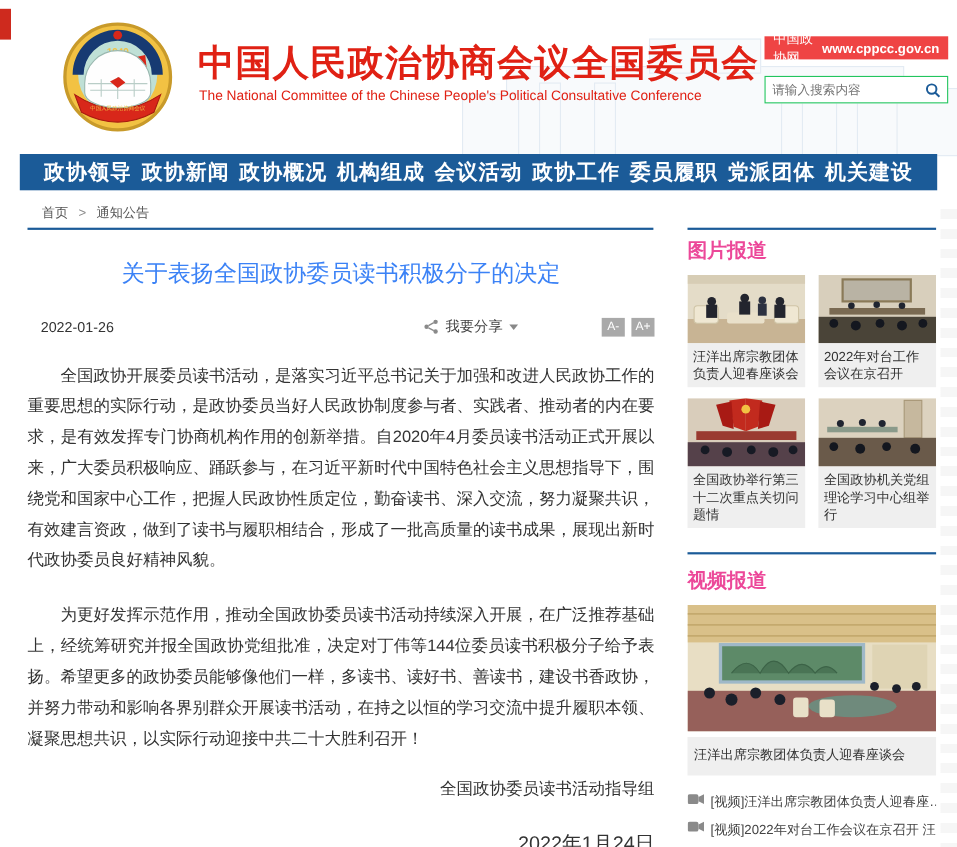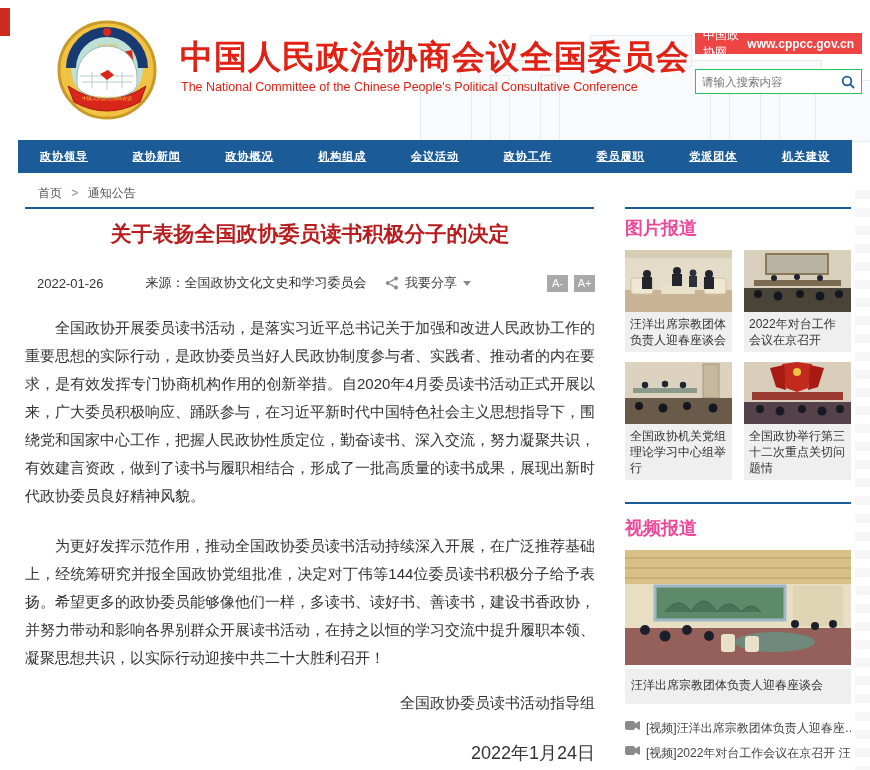--- a/index.html
+++ b/index.html
@@ -18,30 +18,30 @@
               padding:0 8px;box-sizing:border-box;}
   .search-box{position:absolute;left:695px;top:69px;width:167px;height:25px;border:1px solid #22c55e;
               background:#fff;display:flex;align-items:center;box-sizing:border-box;}
   .search-box input{flex:1;border:none;outline:none;font-size:11.5px;color:#555;padding:0 6px;
                     font-family:"Liberation Sans",sans-serif;background:transparent;min-width:0;}
   .search-btn{width:26px;height:100%;display:flex;align-items:center;justify-content:center;
               background:transparent;border:none;cursor:pointer;}
   
   .nav{position:absolute;left:18px;top:140px;width:834px;height:33px;background:#1b5b98;
        display:flex;align-items:center;justify-content:space-between;padding:0 22px;box-sizing:border-box;}
-  .nav-item{color:#fff;font-size:11px;font-weight:bold;letter-spacing:1px;cursor:pointer;white-space:nowrap;text-decoration:underline;}
+  .nav-item{color:#fff;font-size:19px;font-weight:bold;letter-spacing:1px;cursor:pointer;white-space:nowrap;}
   
   .crumbs{position:absolute;left:38px;top:185px;font-size:12px;color:#555;}
   .crumbs span{cursor:pointer;}
   .crumb-sep{margin:0 6px;color:#888;cursor:default;}
   .rule-main{position:absolute;left:25px;top:207px;width:569px;height:2px;background:#1b5b98;}
   .rule-side{position:absolute;left:625px;top:207px;width:226px;height:2px;background:#1b5b98;}
   
   .article{position:absolute;left:25px;top:216px;width:570px;}
-  .art-title{text-align:center;color:#b91c1c;font-size:21px;font-weight:bold;margin:4px 0 0;}
+  .art-title{text-align:center;color:#3b82f6;font-size:21px;font-weight:normal;margin:18px 0 0;}
   .meta{display:flex;align-items:center;margin-top:26px;font-size:13px;color:#333;}
   .meta .date{margin-left:12px;}
   .meta .src{margin-left:42px;}
   .share{display:flex;align-items:center;margin-left:auto;cursor:pointer;color:#444;}
   .share svg{margin-right:6px;}
   .caret{width:0;height:0;border-left:4px solid transparent;border-right:4px solid transparent;
          border-top:5px solid #888;margin-left:6px;}
   .font-btns{display:flex;margin-left:70px;}
   .fbtn{width:21px;height:17px;background:#a9a9a9;color:#fff;font-size:11px;display:flex;
         align-items:center;justify-content:center;margin-left:6px;cursor:pointer;border:none;}
@@ -137,21 +137,20 @@
     <span>通知公告</span>
   </div>
   <div class="rule-main"></div>
   <div class="rule-side"></div>
 
   <div class="article">
     <h1 class="art-title">关于表扬全国政协委员读书积极分子的决定</h1>
 
     <div class="meta">
       <span class="date">2022-01-26</span>
-      <span class="src">来源：全国政协文化文史和学习委员会</span>
       <span class="share">
         <svg width="14" height="14" viewBox="0 0 14 14">
           <circle cx="11" cy="2.6" r="2" fill="#8a8a8a"></circle>
           <circle cx="2.8" cy="7" r="2" fill="#8a8a8a"></circle>
           <circle cx="11" cy="11.4" r="2" fill="#8a8a8a"></circle>
           <line x1="4.5" y1="6" x2="9.4" y2="3.4" stroke="#8a8a8a" stroke-width="1.3"></line>
           <line x1="4.5" y1="8" x2="9.4" y2="10.6" stroke="#8a8a8a" stroke-width="1.3"></line>
         </svg>
         <span>我要分享</span>
         <span class="caret"></span>
@@ -209,53 +208,53 @@
             <circle cx="34" cy="46" r="4.5" fill="#14171f"></circle>
           <circle cx="56" cy="44" r="4" fill="#14171f"></circle>
             <circle cx="76" cy="46" r="4.5" fill="#14171f"></circle>
             <circle cx="95" cy="44" r="4" fill="#14171f"></circle>
         </svg>
         <div class="pcap">2022年对台工作会议在京召开</div>
       </div>
 
       <div class="pcard">
         <svg width="107" height="62" viewBox="0 0 107 62">
-          <rect width="107" height="62" fill="#dcd2bf"></rect>
-          <rect x="78" y="2" width="16" height="34" fill="#c6b89e" stroke="#a89878"></rect>
-          <rect x="8" y="26" width="64" height="5" fill="#8a9a8a"></rect>
-          <circle cx="20" cy="23" r="3.2" fill="#1f2430"></circle>
-            <circle cx="40" cy="22" r="3.2" fill="#1f2430"></circle>
-            <circle cx="58" cy="23" r="3.2" fill="#1f2430"></circle>
-          <rect y="36" width="107" height="26" fill="#6a5a4a"></rect>
-          <circle cx="14" cy="44" r="4" fill="#14171f"></circle>
-            <circle cx="38" cy="46" r="4.5" fill="#14171f"></circle>
-          <circle cx="62" cy="44" r="4" fill="#14171f"></circle>
-            <circle cx="88" cy="46" r="4.5" fill="#14171f"></circle>
-        </svg>
-        <div class="pcap">全国政协机关党组理论学习中心组举行</div>
-      </div>
-
-      <div class="pcard">
-        <svg width="107" height="62" viewBox="0 0 107 62">
           <rect width="107" height="62" fill="#d9cdbb"></rect>
           <polygon points="38,2 53,0 53,30 42,26" fill="#c22a1e"></polygon>
           <polygon points="68,2 53,0 53,30 64,26" fill="#c22a1e"></polygon>
           <polygon points="28,6 40,3 42,28 32,25" fill="#a8itted1a14" fill-opacity="0"></polygon>
           <polygon points="26,6 40,3 42,28 32,25" fill="#a81a14"></polygon>
           <polygon points="80,6 66,3 64,28 74,25" fill="#a81a14"></polygon>
           <circle cx="53" cy="10" r="4" fill="#f2c243"></circle>
           <rect x="8" y="30" width="91" height="8" fill="#9a3a30"></rect>
           <rect y="40" width="107" height="22" fill="#55414a"></rect>
           <circle cx="16" cy="47" r="4" fill="#171a24"></circle>
             <circle cx="36" cy="49" r="4.5" fill="#171a24"></circle>
           <circle cx="58" cy="47" r="4" fill="#171a24"></circle>
             <circle cx="78" cy="49" r="4.5" fill="#171a24"></circle>
             <circle cx="96" cy="47" r="4" fill="#171a24"></circle>
         </svg>
         <div class="pcap">全国政协举行第三十二次重点关切问题情</div>
+      </div>
+
+      <div class="pcard">
+        <svg width="107" height="62" viewBox="0 0 107 62">
+          <rect width="107" height="62" fill="#dcd2bf"></rect>
+          <rect x="78" y="2" width="16" height="34" fill="#c6b89e" stroke="#a89878"></rect>
+          <rect x="8" y="26" width="64" height="5" fill="#8a9a8a"></rect>
+          <circle cx="20" cy="23" r="3.2" fill="#1f2430"></circle>
+            <circle cx="40" cy="22" r="3.2" fill="#1f2430"></circle>
+            <circle cx="58" cy="23" r="3.2" fill="#1f2430"></circle>
+          <rect y="36" width="107" height="26" fill="#6a5a4a"></rect>
+          <circle cx="14" cy="44" r="4" fill="#14171f"></circle>
+            <circle cx="38" cy="46" r="4.5" fill="#14171f"></circle>
+          <circle cx="62" cy="44" r="4" fill="#14171f"></circle>
+            <circle cx="88" cy="46" r="4.5" fill="#14171f"></circle>
+        </svg>
+        <div class="pcap">全国政协机关党组理论学习中心组举行</div>
       </div>
     </div>
 
     <div class="rule-side2"></div>
     <div class="side-h">视频报道</div>
 
     <div class="vfeature">
       <svg width="226" height="115" viewBox="0 0 226 115">
         <rect width="226" height="115" fill="#e8dec4"></rect>
         <rect width="226" height="34" fill="#d9c089"></rect>

